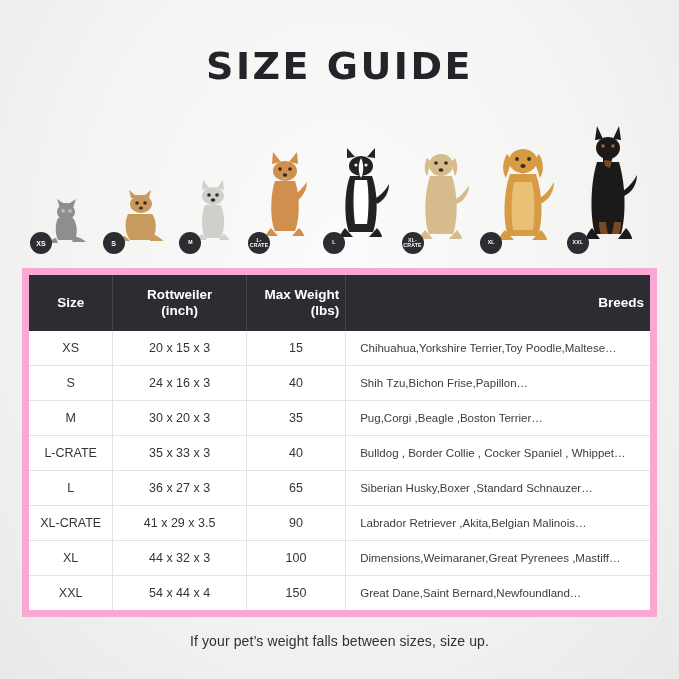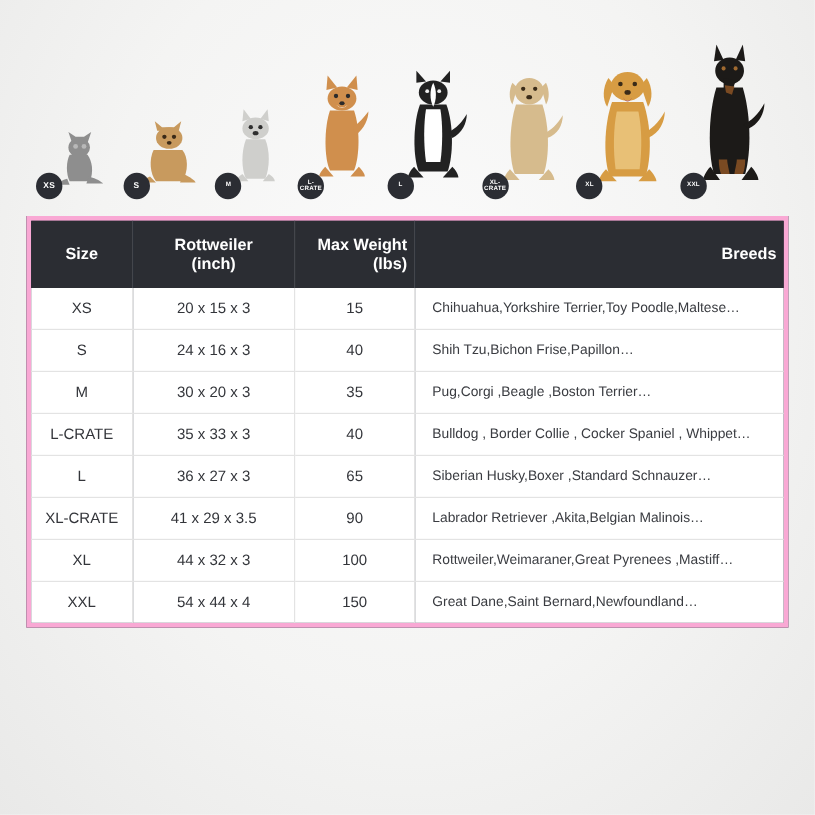--- a/index.html
+++ b/index.html
@@ -69,22 +69,22 @@
     font-weight: bold;
     letter-spacing: 0.2px;
     line-height: 1;
     text-align: center;
   }
   .pet-badge.wide { font-size: 5.2px; }
 
   
   .table-wrap {
     margin: 18px 22px 0 22px;
-    border: 4px solid #f9a8d4;
-    background: #0f172a;
+    border: 7px solid #f9a8d4;
+    background: #3b82f6;
   }
   table {
     width: 100%;
     border-collapse: collapse;
     font-size: 12.5px;
     color: #2a2c31;
   }
   thead th {
     background: #2b2d33;
     color: #fff;
@@ -124,20 +124,21 @@
     color: #2f3136;
     margin-top: 16px;
     letter-spacing: 0.1px;
   }
 </style>
 </head>
 <body>
 
 <div class="page">
 
+  <h1 class="title">SIZE GUIDE</h1>
 
   <div class="pets-row">
 
     <div class="pet">
       <div class="pet-art">
         <svg width="52" height="54" viewBox="0 0 52 54">
           <g fill="#8e8e8e">
             <path d="M20 16 l-3 -9 6 4 h7 l6 -4 -3 9z"></path>
             <ellipse cx="26" cy="20" rx="9" ry="8"></ellipse>
             <path d="M18 26 c-3 6 -3 16 0 22 h17 c3 -8 2 -16 -2 -22z"></path>
@@ -371,26 +372,27 @@
         <tr>
           <td>XL-CRATE</td>
           <td>41 x 29 x 3.5</td>
           <td>90</td>
           <td>Labrador Retriever ,Akita,Belgian Malinois…</td>
         </tr>
         <tr>
           <td>XL</td>
           <td>44 x 32 x 3</td>
           <td>100</td>
-          <td>Rottweiler,Weimaraner,Great Pyrenees ,Mastiff…</td>
+          <td>Dimensions,Weimaraner,Great Pyrenees ,Mastiff…</td>
         </tr>
         <tr>
           <td>XXL</td>
           <td>54 x 44 x 4</td>
           <td>150</td>
           <td>Great Dane,Saint Bernard,Newfoundland…</td>
         </tr>
       </tbody>
     </table>
   </div>
 
+  <div class="footnote">If your pet’s weight falls between sizes, size up.</div>
 
 </div>
 
 </body></html>

